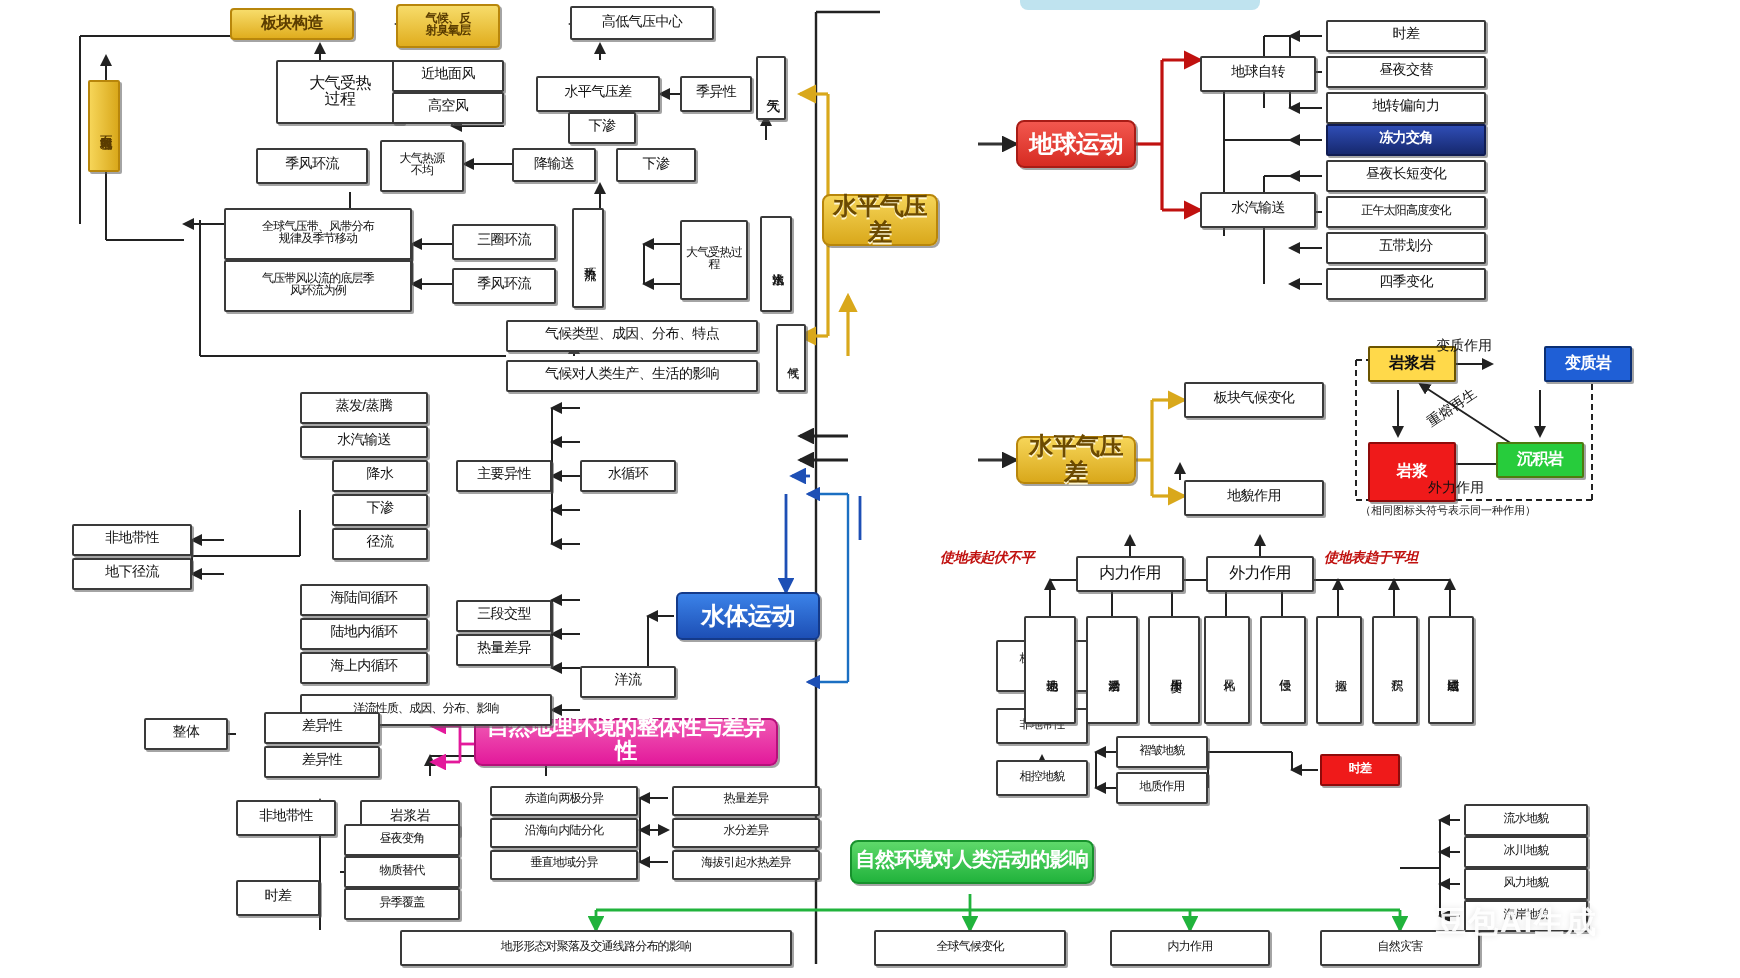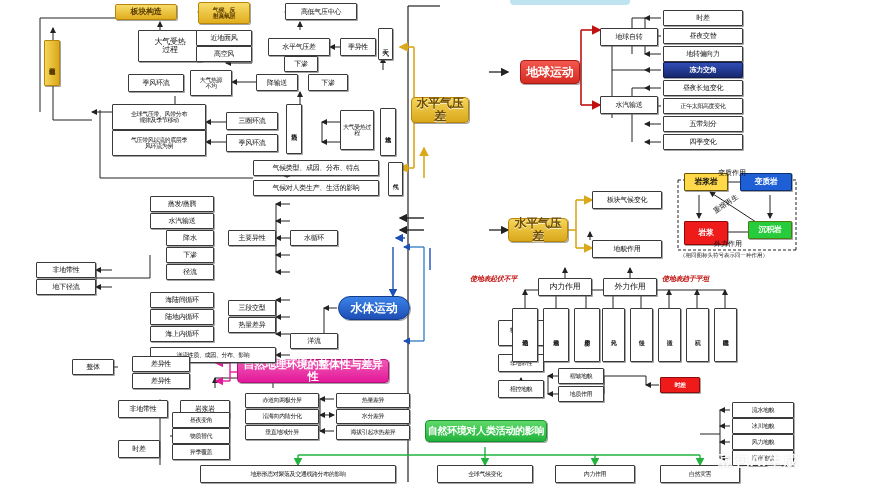--- a/index.html
+++ b/index.html
@@ -21,23 +21,23 @@
   .hub{background:linear-gradient(180deg,#33439e 0%,#1b2a77 100%);
        color:#fff;font-weight:bold;font-size:15px;line-height:1.12;
        border:2px solid #f2f3f7;border-radius:3px;
        clip-path:polygon(50% 0,100% 26%,100% 74%,50% 100%,0 74%,0 26%);
        box-shadow:none;letter-spacing:0px;}
   .gold{background:linear-gradient(180deg,#f6d558 0%,#d9a81b 100%);
         color:#6c4a00;font-weight:bold;border:1px solid #b8860b;
         border-radius:4px;font-size:12px;text-shadow:0 1px 0 #fff6cf;}
   .red{background:linear-gradient(180deg,#f2574e 0%,#d62b22 100%);
        color:#fff;font-weight:bold;border:1px solid #a81c16;border-radius:4px;
-       font-size:12px;margin-left:12px;}
+       font-size:12px;}
   .blue{background:linear-gradient(180deg,#3b82e8 0%,#1d4fb5 100%);
-        color:#fff;font-weight:bold;border:1px solid #143a8a;border-radius:12px;
+        color:#fff;font-weight:bold;border:1px solid #143a8a;border-radius:3px;
         font-size:12px;}
   .pink{background:linear-gradient(180deg,#f05ab4 0%,#e3199b 100%);
         color:#fff;font-weight:bold;border:1px solid #b5107a;border-radius:4px;
         font-size:11px;}
   .green{background:linear-gradient(180deg,#5ed96a 0%,#21b33c 100%);
          color:#fff;font-weight:bold;border:1px solid #17912c;border-radius:4px;
          font-size:10px;}
   .gold-s{background:linear-gradient(180deg,#f7dc6a 0%,#e0ad1e 100%);
           color:#5a3c00;font-weight:bold;border:1px solid #b8860b;font-size:8px;
           border-radius:2px;}
@@ -546,24 +546,24 @@
   <div class="nd xs vert" style="left:686px;top:308px;width:23px;height:54px;">
     <span>沉积</span>
     </div>
   <div class="nd xs vert" style="left:714px;top:308px;width:23px;height:54px;">
     <span>固结成岩</span>
     </div>
 
   <div class="nd rockY" style="left:684px;top:173px;width:44px;height:18px;">
     <span>岩浆岩</span>
     </div>
-  <div class="nd rockB" style="left:740px;top:173px;width:52px;height:18px;">
+  <div class="nd rockB" style="left:772px;top:173px;width:44px;height:18px;">
     <span>变质岩</span>
     </div>
-  <div class="nd rockR" style="left:684px;top:221px;width:44px;height:24px;">
+  <div class="nd rockR" style="left:684px;top:221px;width:44px;height:30px;">
     <span>岩浆</span>
     </div>
   <div class="nd rockG" style="left:748px;top:221px;width:44px;height:18px;">
     <span>沉积岩</span>
     </div>
 
   <div class="note" style="left:718px;top:168px;color:#111;font-size:7px;">变质作用</div>
   <div class="note" style="left:712px;top:199px;color:#111;font-size:7px;transform:rotate(-34deg);">重熔再生</div>
   <div class="note" style="left:714px;top:239px;color:#111;font-size:7px;">外力作用</div>
   <div class="note" style="left:680px;top:252px;font-size:5.5px;">（相同图标头符号表示同一种作用）</div>

